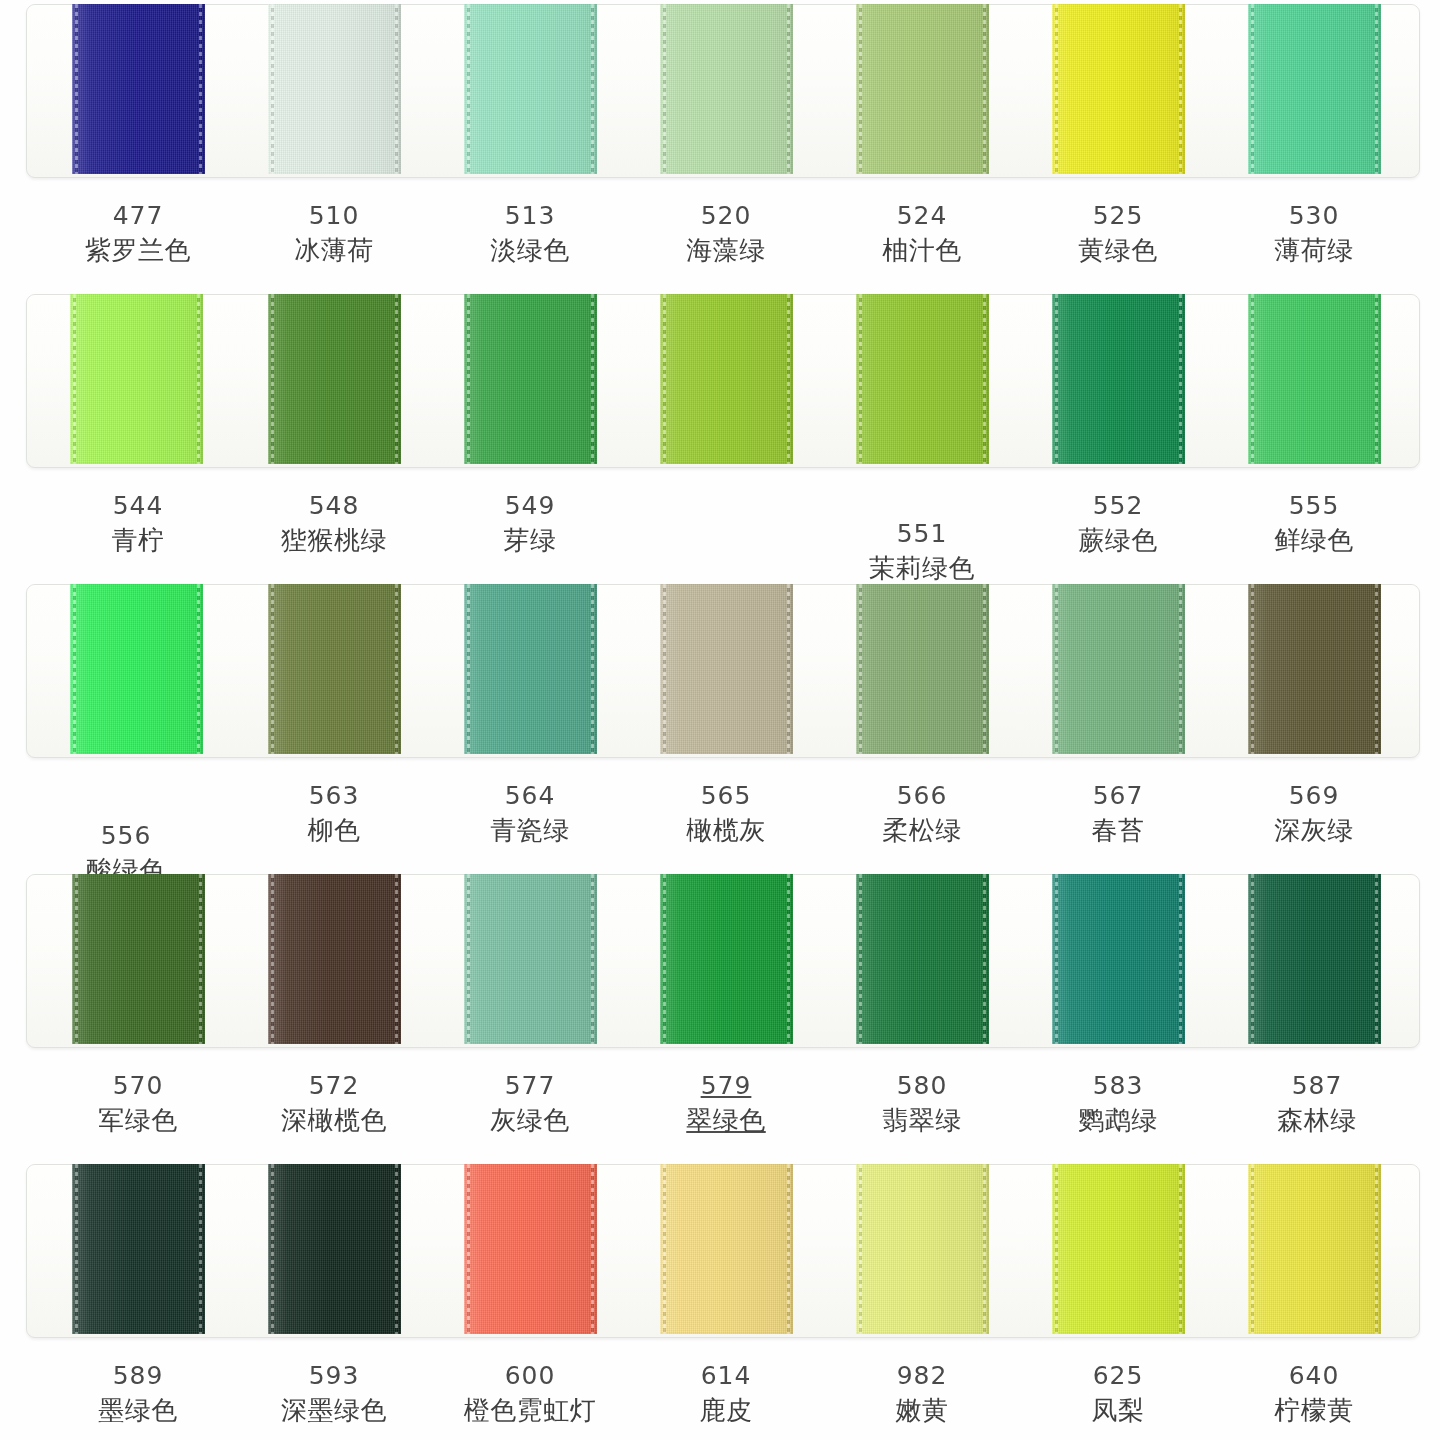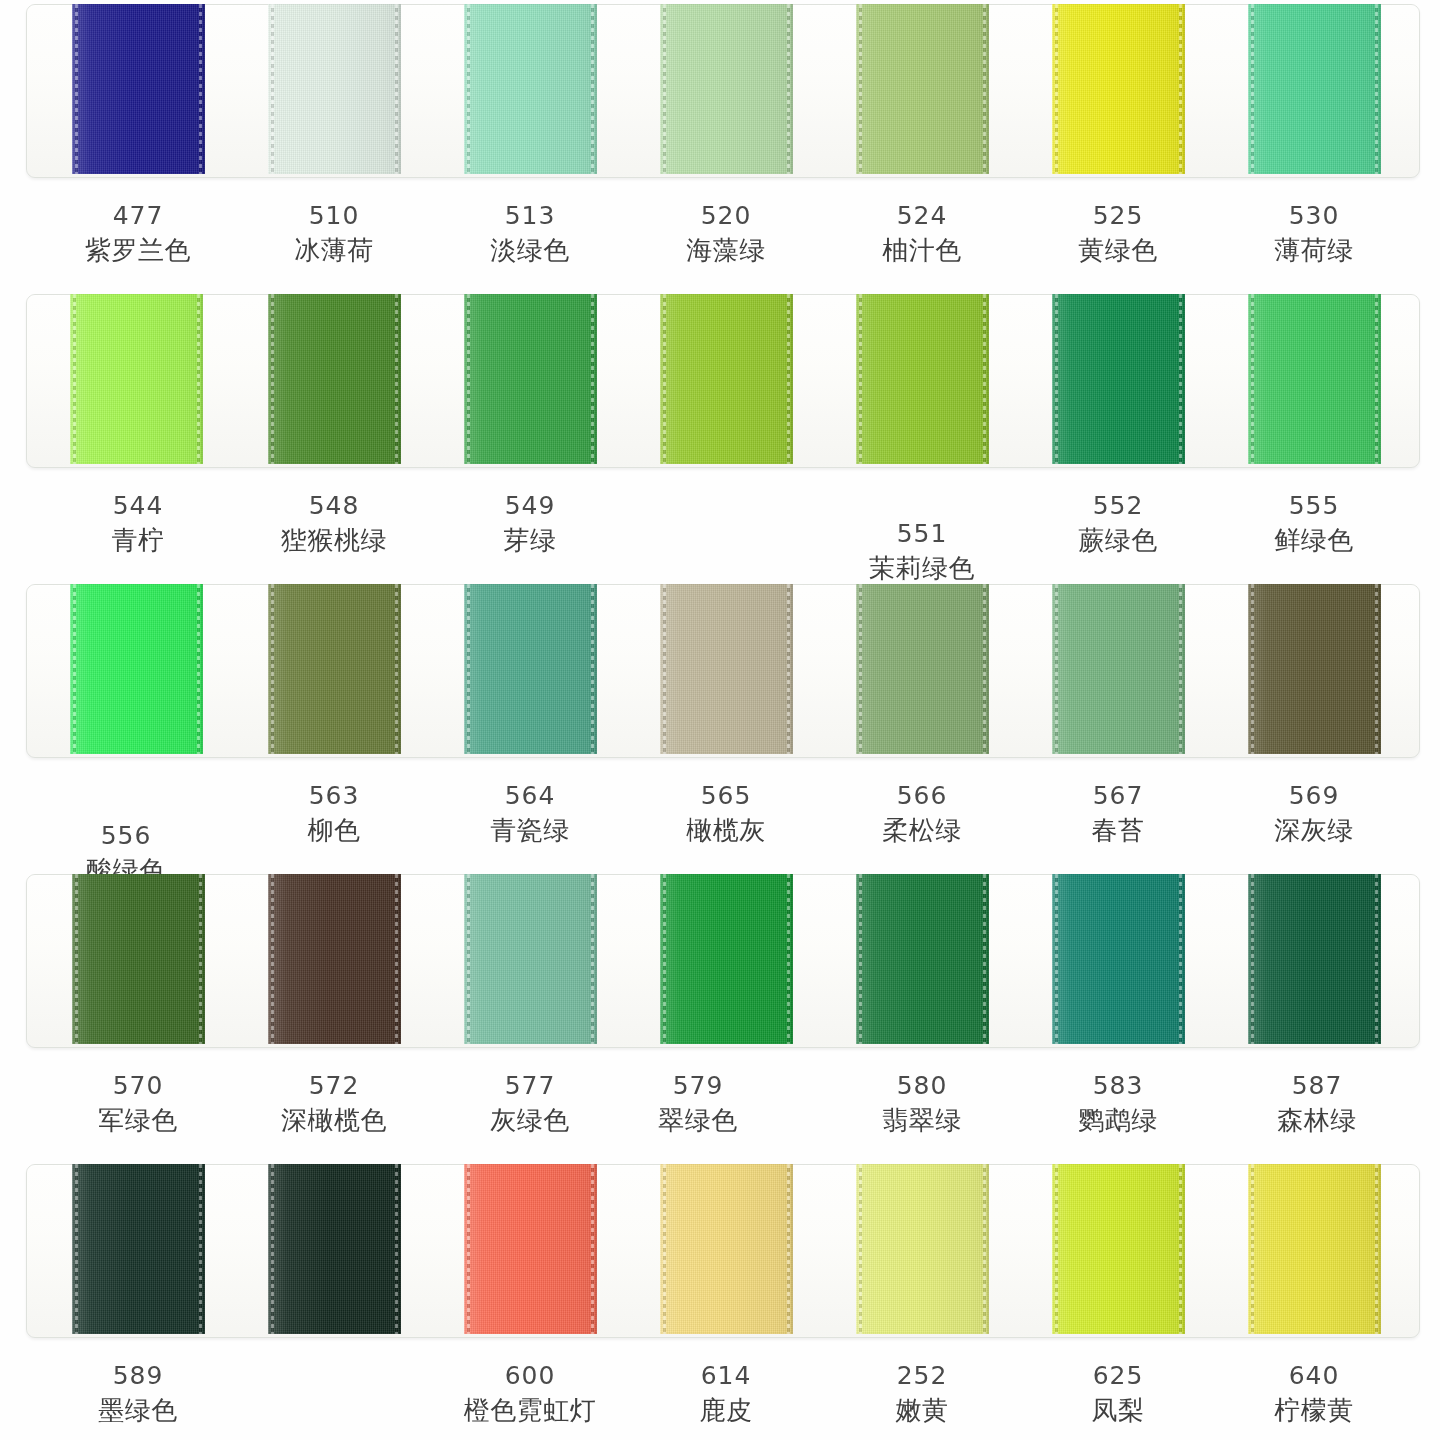--- a/index.html
+++ b/index.html
@@ -446,21 +446,21 @@
           <div class="cname">军绿色</div>
         </div>
         <div class="label" style="left: 236px;">
           <div class="code">572</div>
           <div class="cname">深橄榄色</div>
         </div>
         <div class="label" style="left: 432px;">
           <div class="code">577</div>
           <div class="cname">灰绿色</div>
         </div>
-        <div class="label" style="left: 600px;">
+        <div class="label" style="left: 628px; text-decoration: underline;">
           <div class="code">579</div>
           <div class="cname">翠绿色</div>
         </div>
         <div class="label" style="left: 824px;">
           <div class="code">580</div>
           <div class="cname">翡翠绿</div>
         </div>
         <div class="label" style="left: 1020px;">
           <div class="code">583</div>
           <div class="cname">鹦鹉绿</div>
@@ -522,30 +522,34 @@
           <div class="stitch-l"></div>
           <div class="stitch-r"></div>
           <div class="edge-shade"></div>
         </div>
       </div>
       <div class="labels">
         <div class="label" style="left: 40px;">
           <div class="code">589</div>
           <div class="cname">墨绿色</div>
         </div>
+        <div class="label" style="left: 236px;">
+          <div class="code">593</div>
+          <div class="cname">深墨绿色</div>
+        </div>
         <div class="label" style="left: 432px;">
           <div class="code">600</div>
           <div class="cname">橙色霓虹灯</div>
         </div>
         <div class="label" style="left: 628px;">
           <div class="code">614</div>
           <div class="cname">鹿皮</div>
         </div>
         <div class="label" style="left: 824px;">
-          <div class="code">252</div>
+          <div class="code">982</div>
           <div class="cname">嫩黄</div>
         </div>
         <div class="label" style="left: 1020px;">
           <div class="code">625</div>
           <div class="cname">凤梨</div>
         </div>
         <div class="label" style="left: 1216px;">
           <div class="code">640</div>
           <div class="cname">柠檬黄</div>
         </div>

